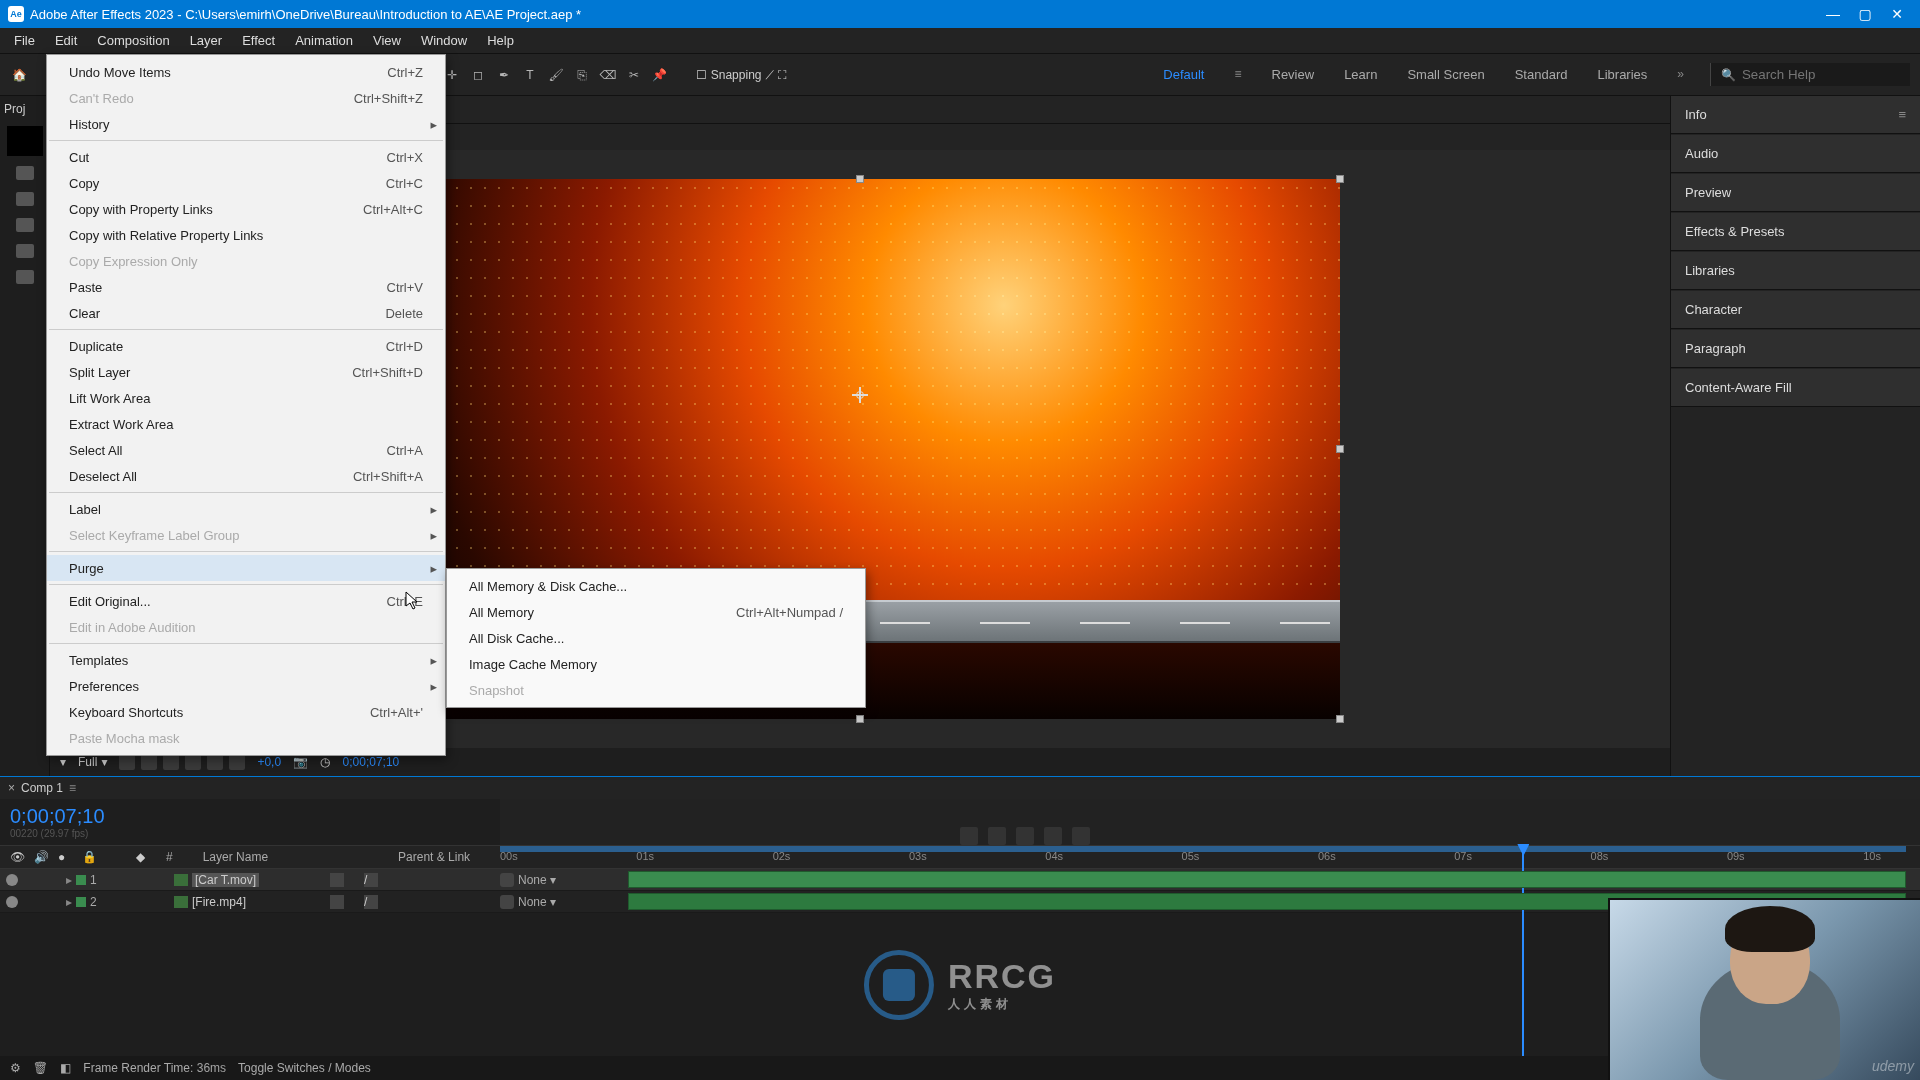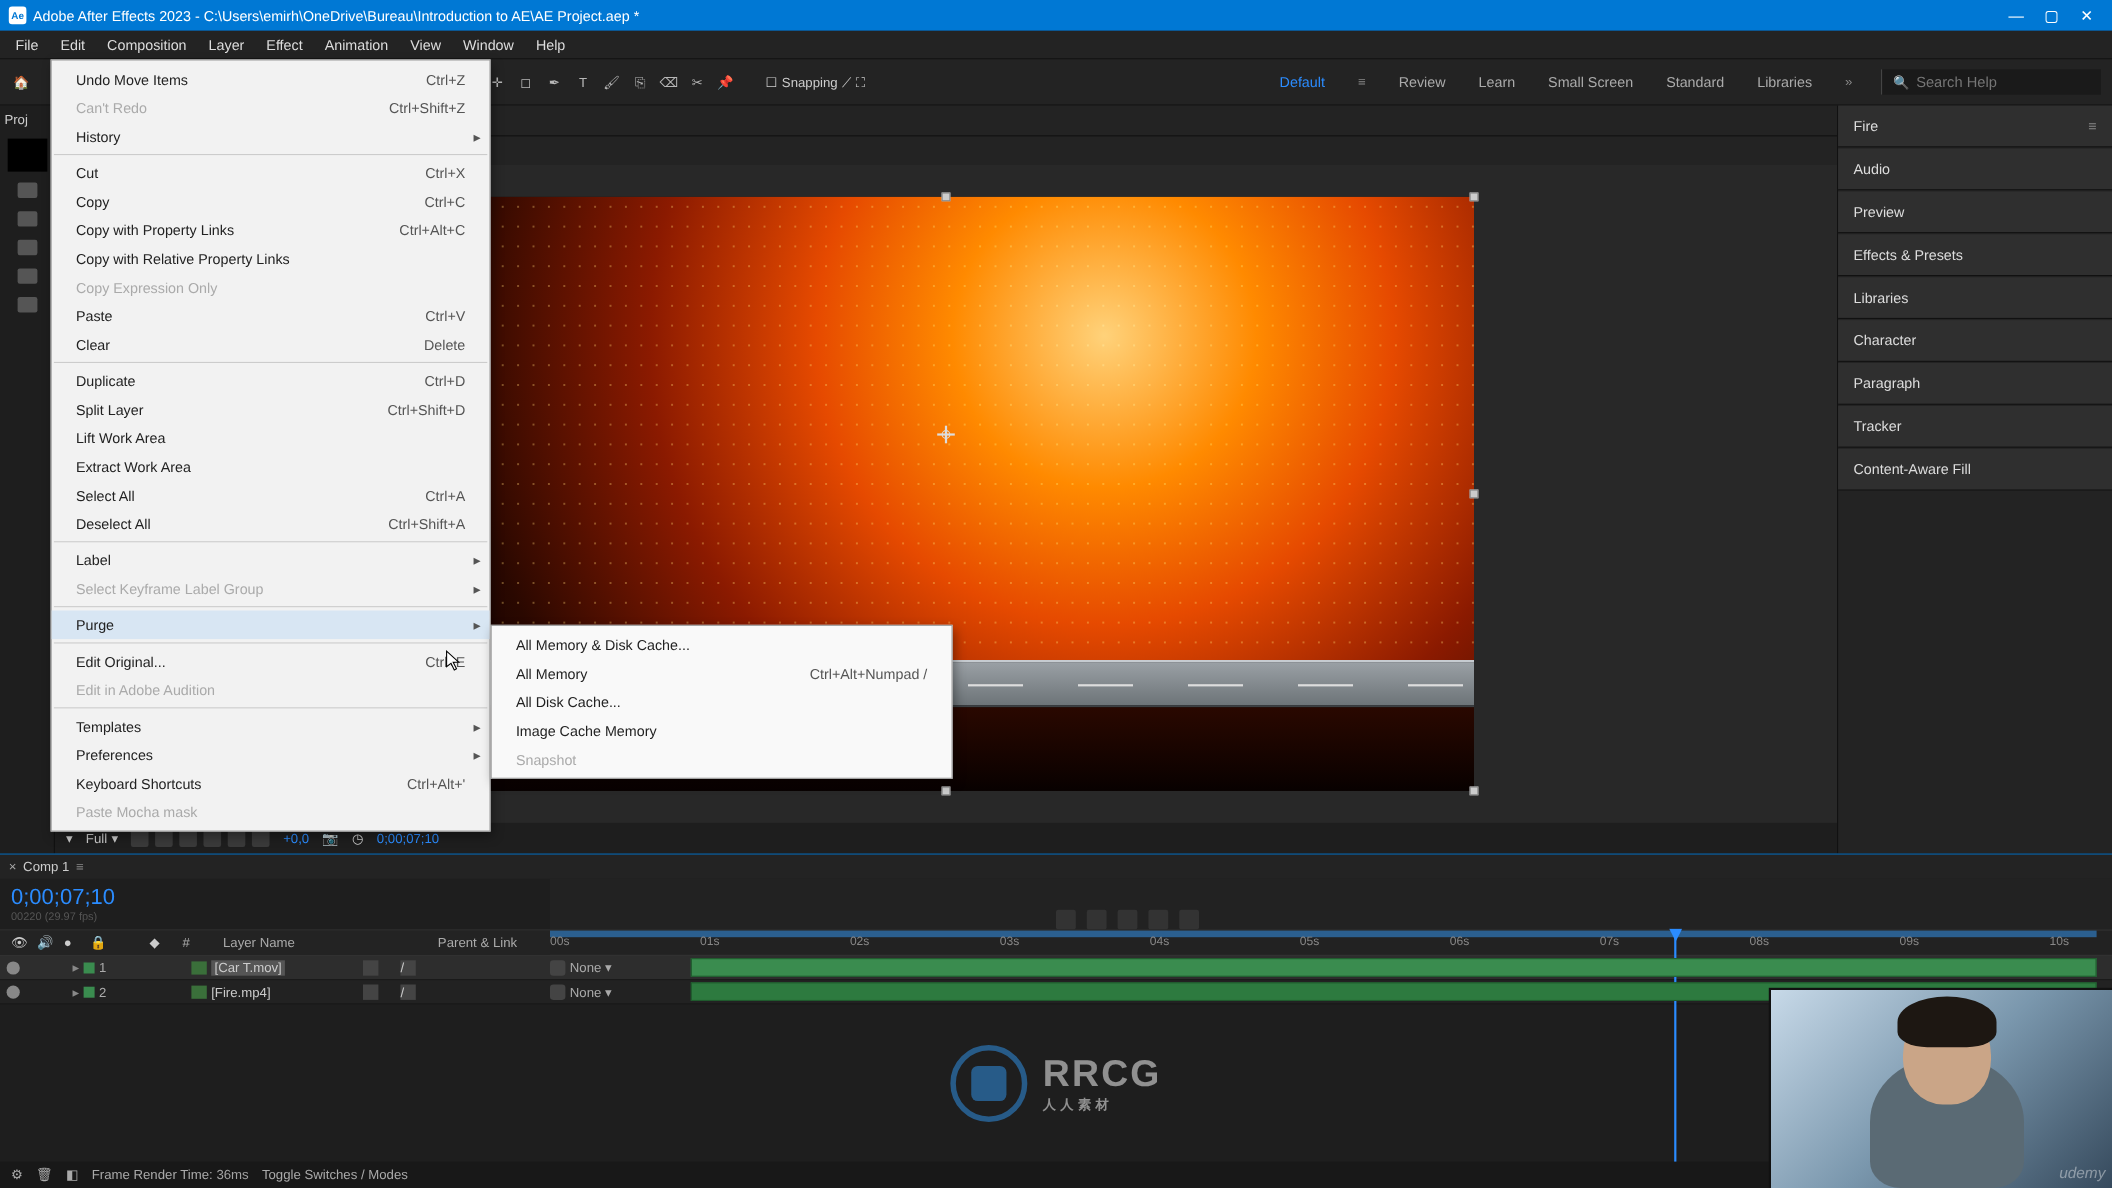--- a/index.html
+++ b/index.html
@@ -278,43 +278,40 @@
       </div>
       <span class="num">+0,0</span>
       <span>📷</span>
       <span>◷</span>
       <span class="time">0;00;07;10</span>
     </div>
   </div>
 
   <div class="right-col">
     <div class="panel">
-        <span>Fire</span>
+        <span>Info</span>
         <span class="pmenu">≡</span>
       </div>
     <div class="panel">
         <span>Audio</span>
       </div>
     <div class="panel">
         <span>Preview</span>
       </div>
     <div class="panel">
         <span>Effects &amp; Presets</span>
       </div>
     <div class="panel">
         <span>Libraries</span>
       </div>
     <div class="panel">
         <span>Character</span>
       </div>
     <div class="panel">
         <span>Paragraph</span>
-      </div>
-    <div class="panel">
-        <span>Tracker</span>
       </div>
     <div class="panel">
         <span>Content-Aware Fill</span>
       </div>
   </div>
 </div>
 
 <div class="dropdown" id="edit-dropdown">
     <div class="row">
       <span class="label">Undo Move Items</span>

